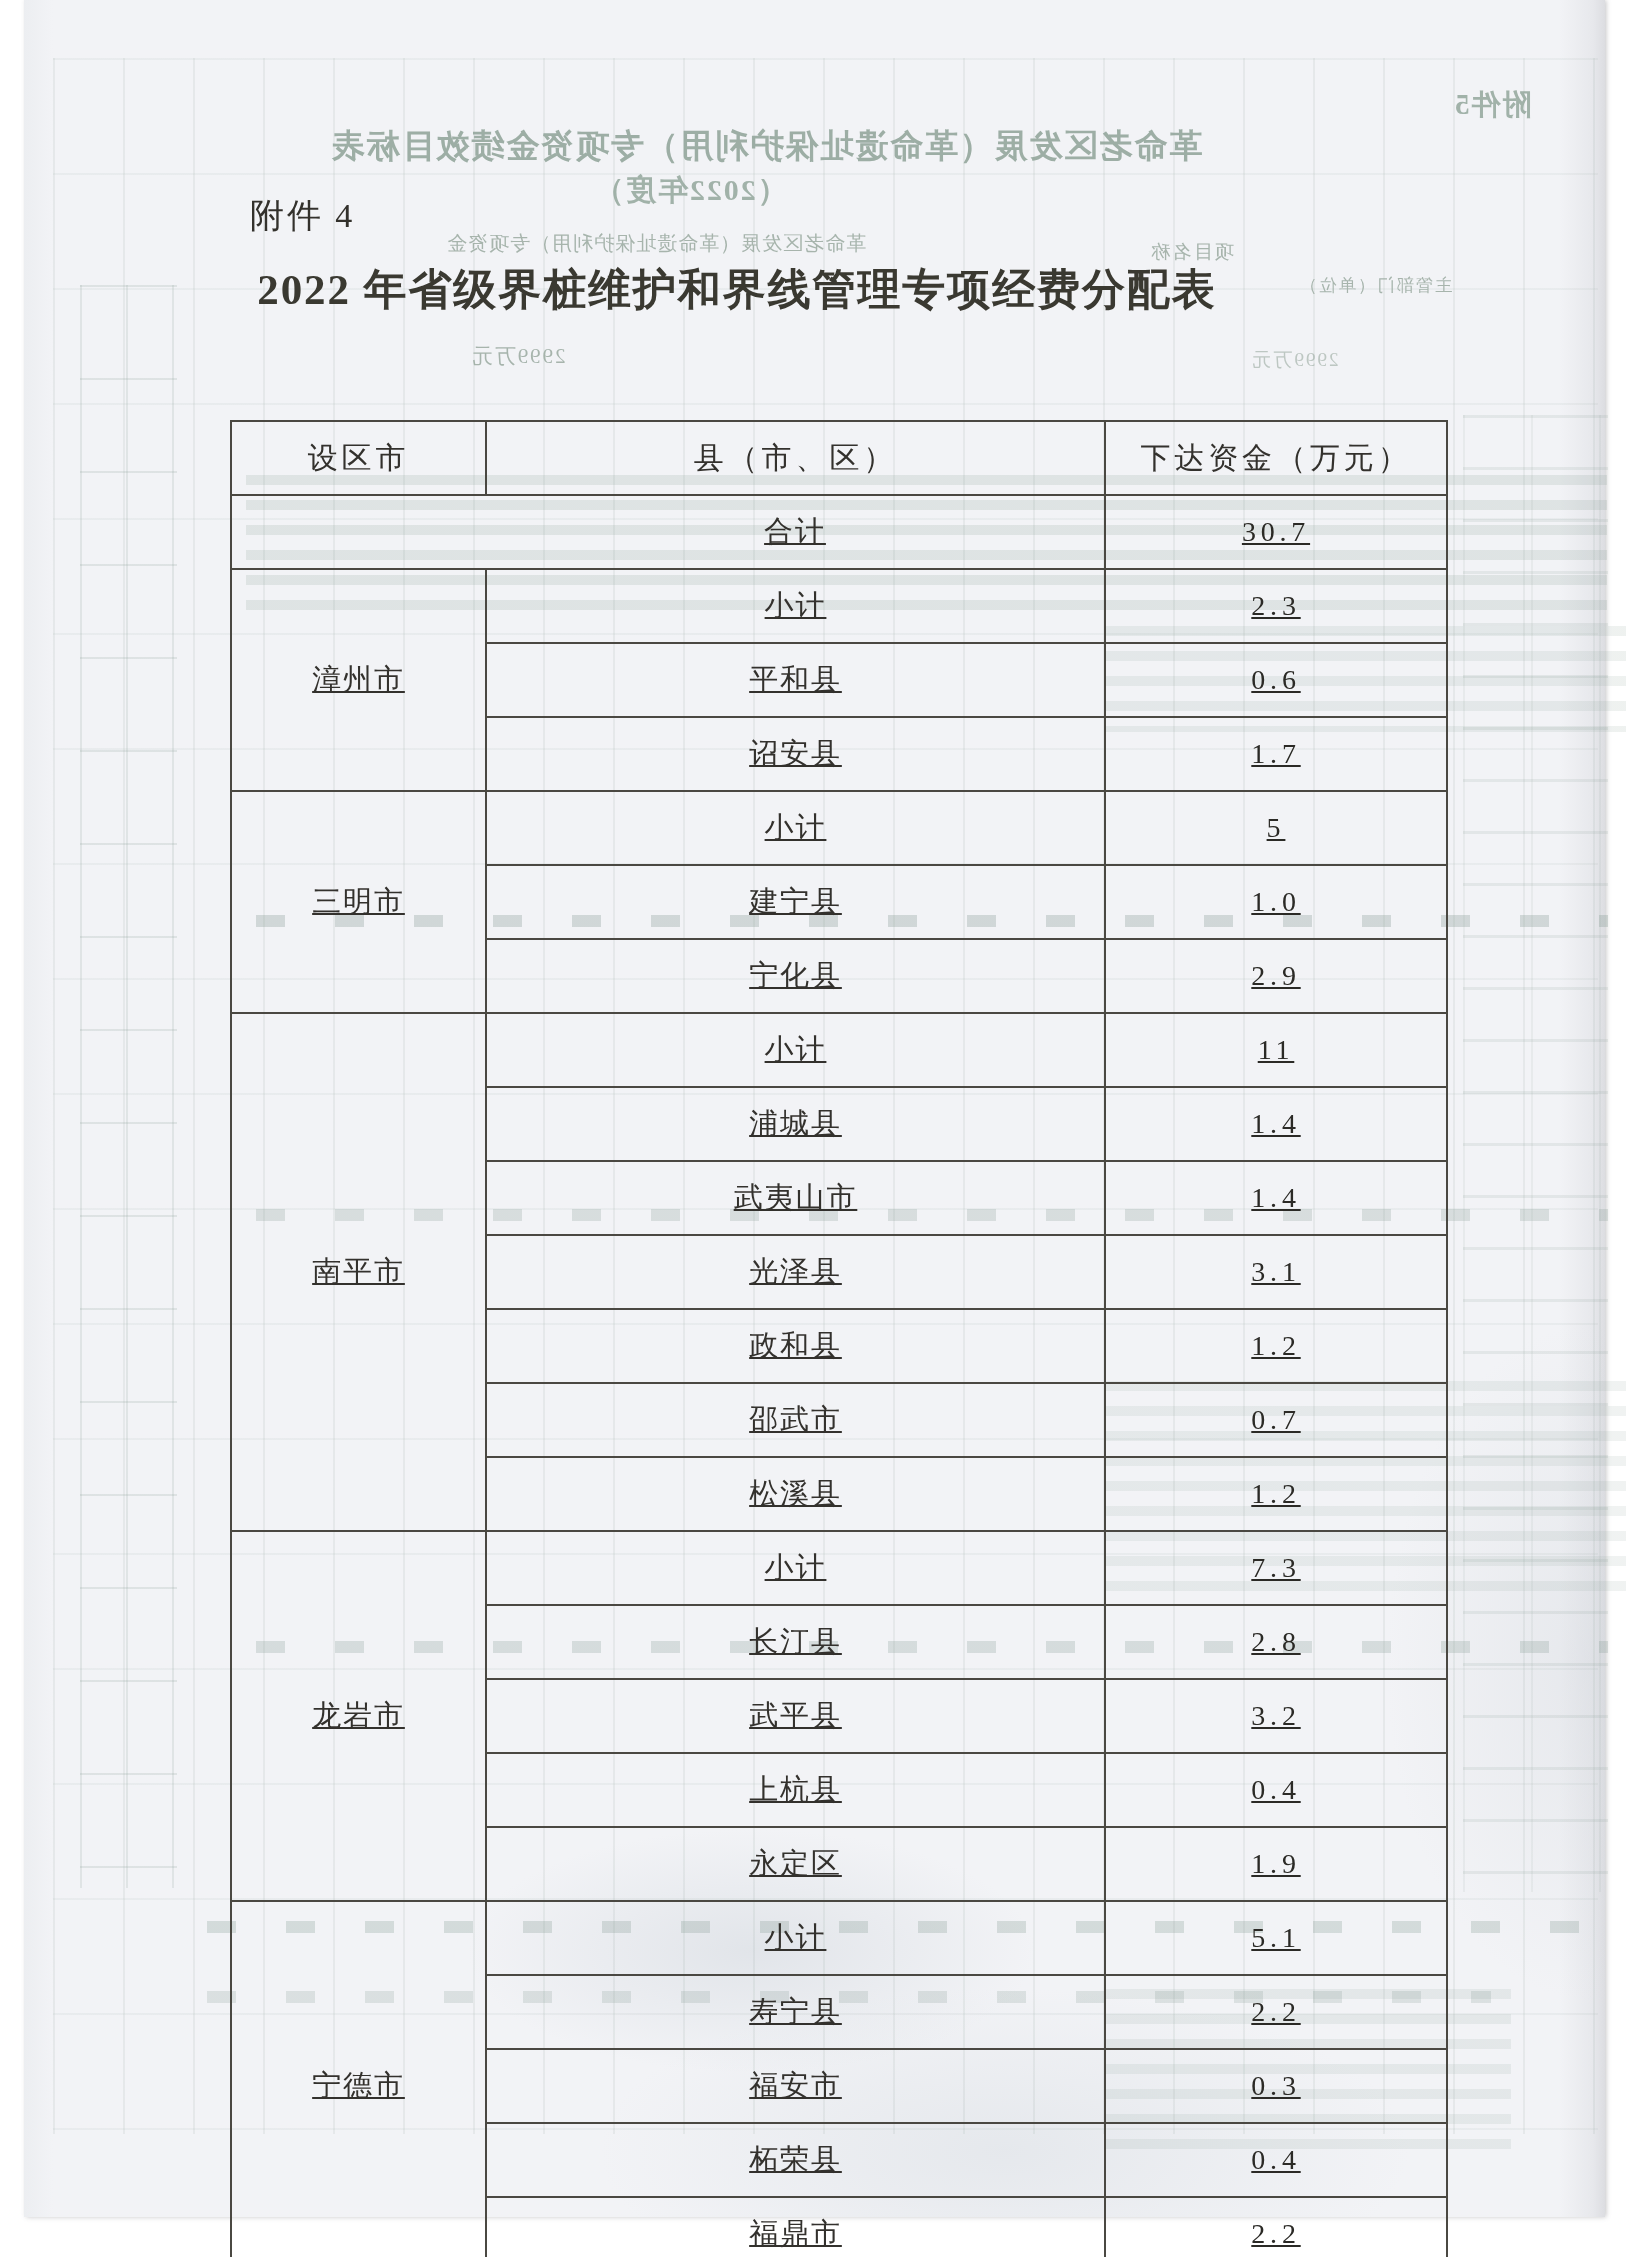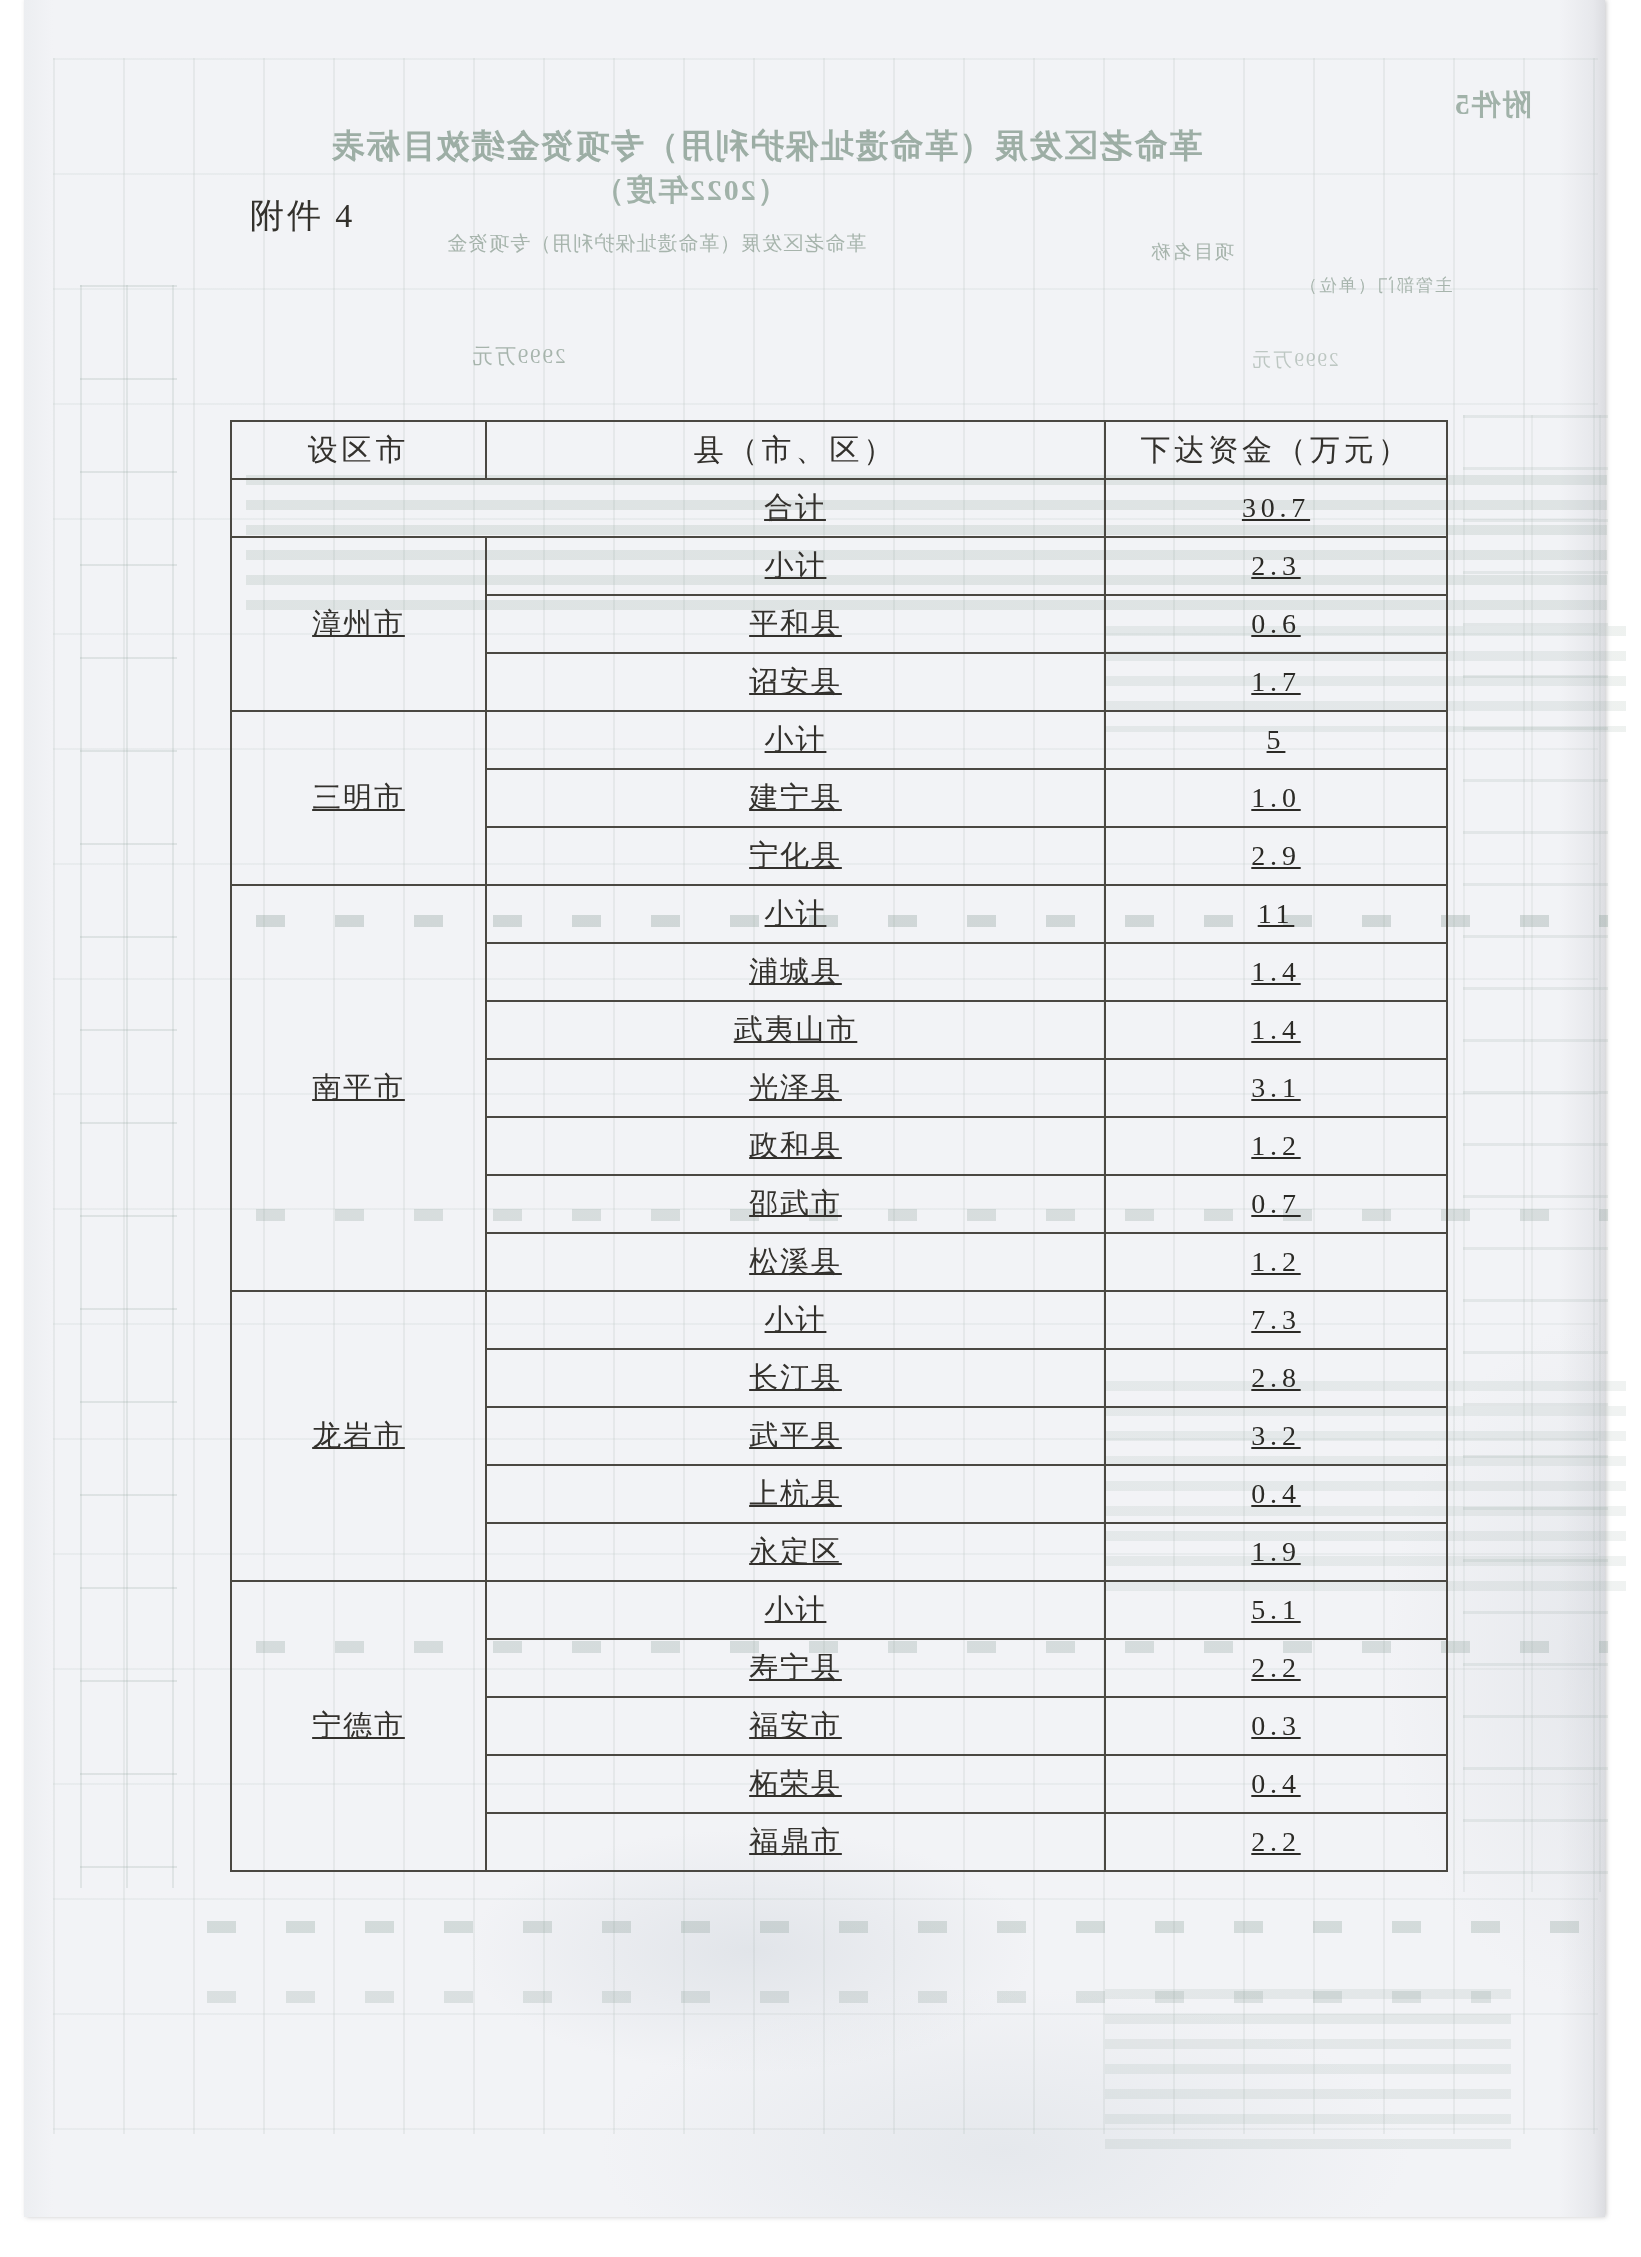--- a/index.html
+++ b/index.html
@@ -90,21 +90,21 @@
     border-collapse:collapse;table-layout:fixed;
     color:#33312d;
   }
   table.alloc col.c-city{width:255px;}
   table.alloc col.c-county{width:619px;}
   table.alloc col.c-value{width:342px;}
   table.alloc th, table.alloc td{
     border:2.9px solid #4a4842;
     text-align:center;vertical-align:middle;
     font-weight:normal;
-    padding:0;
+    padding:8px;
   }
   table.alloc thead th{height:56px;font-size:30px;letter-spacing:3.9px;}
   table.alloc tbody td{height:56px;font-size:29px;letter-spacing:1.9px;text-decoration:underline;}
   table.alloc td.value-cell{font-size:28px;letter-spacing:4.8px;color:#2b2a26;}
   tr.total-row td.city-cell{border-right:hidden;}
   tr.total-row td.county-cell{border-left:hidden;}
 </style>
 </head>
 <body>
 
@@ -126,20 +126,21 @@
   <div class="bt bt-attach5">附件5</div>
   <div class="bt bt-title">革命老区发展（革命遗址保护利用）专项资金绩效目标表</div>
   <div class="bt bt-year">（2022年度）</div>
   <div class="bt bt-subtitle">革命老区发展（革命遗址保护利用）专项资金</div>
   <div class="bt bt-project">项目名称</div>
   <div class="bt bt-dept">主管部门（单位）</div>
   <div class="bt bt-amount1">2999万元</div>
   <div class="bt bt-amount2">2999万元</div>
 
   <div class="attachment">附件 4</div>
+  <div class="title">2022 年省级界桩维护和界线管理专项经费分配表</div>
 
   <table class="alloc">
     <colgroup>
         <col class="c-city">
         <col class="c-county">
         <col class="c-value">
       </colgroup>
     <thead>
       <tr>
         <th>设区市</th>

